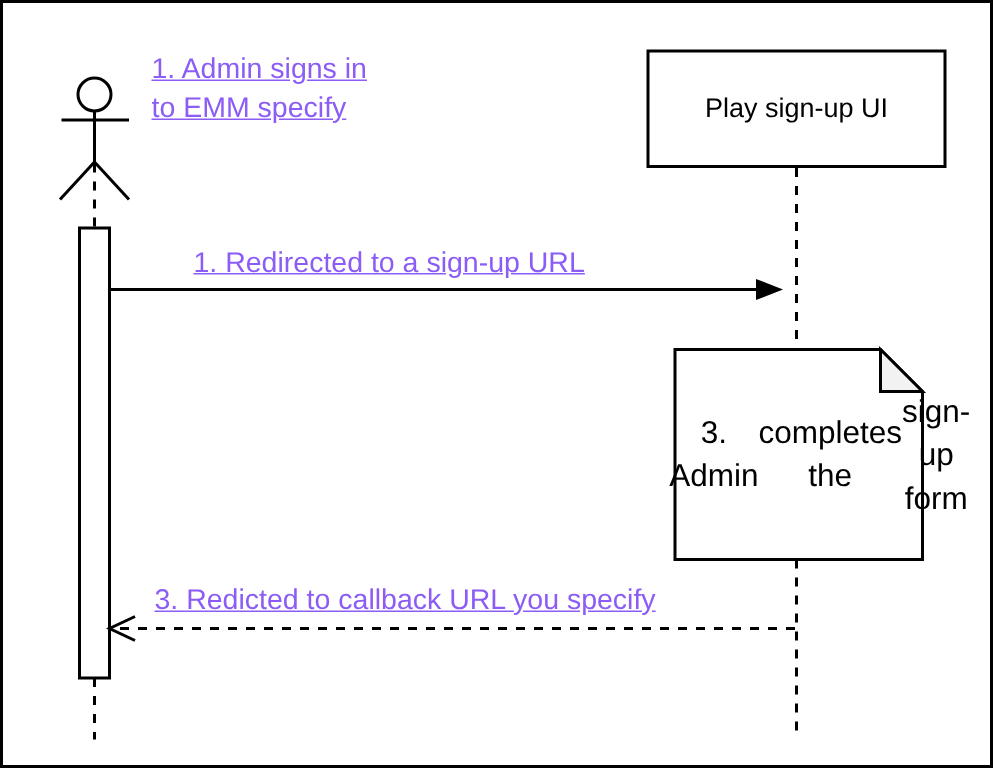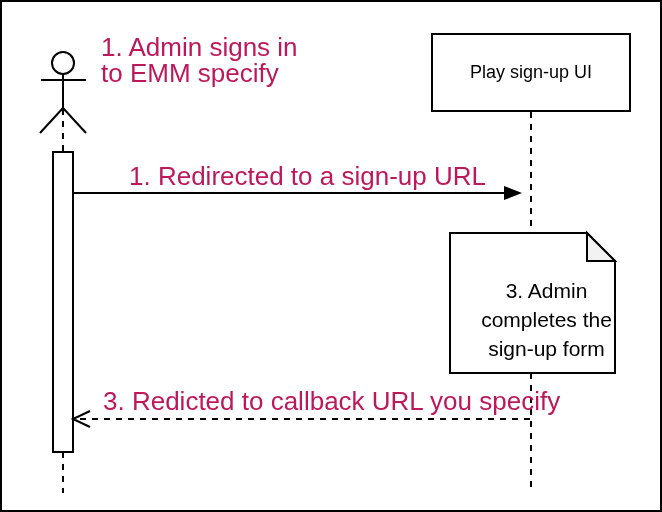--- a/index.html
+++ b/index.html
@@ -19,24 +19,25 @@
   }
   .shapes-layer {
     position: absolute;
     left: 0;
     top: 0;
     width: 662px;
     height: 512px;
   }
   .label {
     position: absolute;
-    color: #be185d;
-    font-size: 26px;
+    color: #8b5cf6;
+    font-size: 19px;
     line-height: 26px;
     white-space: nowrap;
+    text-decoration: underline;
   }
   .participant-box {
     position: absolute;
     left: 429px;
     top: 31px;
     width: 200px;
     height: 79px;
     box-sizing: border-box;
     border: 2px solid #000000;
     background: #ffffff;
@@ -58,28 +59,27 @@
     left: 101px;
     top: 386px;
   }
   .note-text {
     position: absolute;
     left: 448px;
     top: 231px;
     width: 193px;
     height: 140px;
     display: flex;
-    flex-direction: column;
+    flex-direction: row;
     align-items: center;
     justify-content: center;
     text-align: center;
     font-size: 21px;
     line-height: 29px;
     color: #000000;
-    margin-top: 16px;
   }
 </style>
 </head>
 <body>
 
 <div class="canvas">
 
   <svg class="shapes-layer" width="662" height="512" viewBox="0 0 662 512" fill="none" stroke="#000000" stroke-width="2">
 
     <g>

